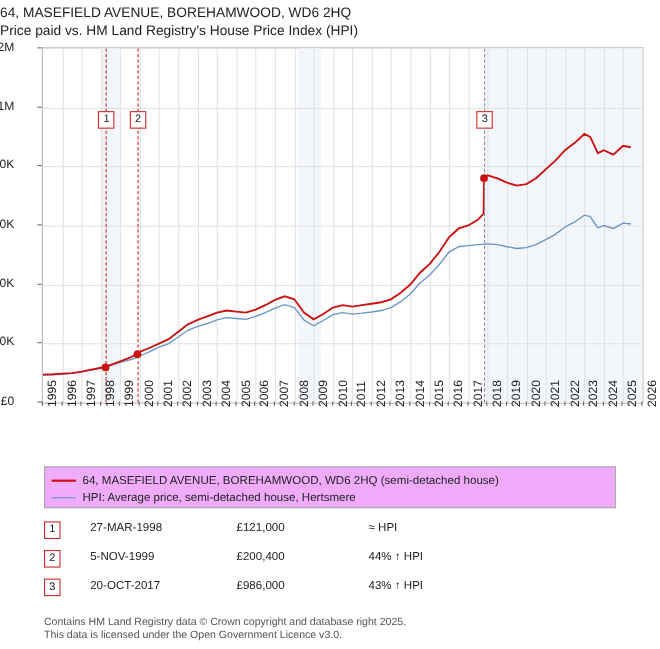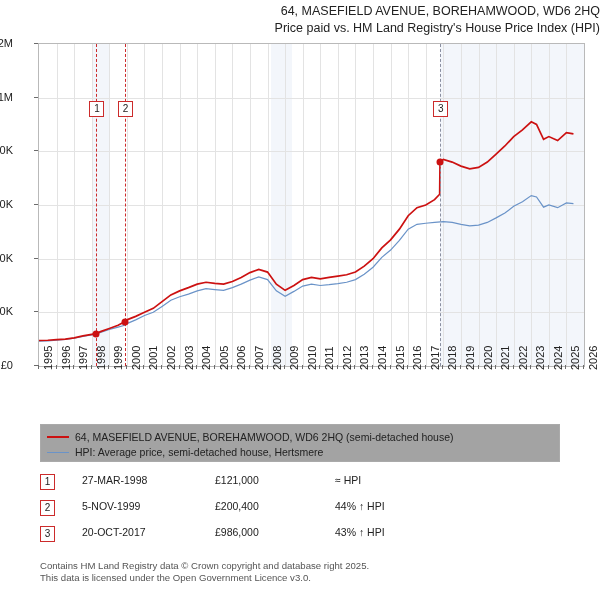--- a/index.html
+++ b/index.html
@@ -1,20 +1,20 @@
 <!DOCTYPE html>
 <html><head>
 <meta charset="utf-8">
 <style>
   html,body{margin:0;padding:0;}
   body{width:600px;height:590px;background:#ffffff;font-family:"Liberation Sans",sans-serif;color:#333;overflow:hidden;}
   .wrap{position:relative;width:600px;height:590px;}
 
   
-  .title{position:absolute;left:0;top:3px;width:600px;text-align:right;font-size:12.5px;color:#222;line-height:17px;}
+  .title{position:absolute;left:0;top:3px;width:600px;text-align:left;font-size:12.5px;color:#222;line-height:17px;}
   .title div{white-space:nowrap;}
 
   
   .plot{position:absolute;left:38px;top:43px;width:547px;height:324px;border:1px solid #b9b9b9;box-sizing:border-box;background:#fff;}
   .plot .band{position:absolute;top:0;bottom:0;background:#f3f6fb;}
   .grid-v{position:absolute;top:0;bottom:0;width:1px;background:#e3e3e3;}
   .grid-h{position:absolute;left:0;right:0;height:1px;background:#e3e3e3;}
   .vline{position:absolute;top:0;bottom:0;width:0;border-left:1px dashed #cc2b2b;}
   .vline.grey{border-left:1px dashed #8a8fa0;}
 
@@ -24,21 +24,21 @@
 
   
   .xlab{position:absolute;font-size:11px;color:#222;white-space:nowrap;transform-origin:left top;transform:rotate(-90deg);}
   .xtick{position:absolute;width:1px;height:4px;background:#6b6b6b;}
 
   
   .marker{position:absolute;width:7px;height:7px;border-radius:50%;background:#cc1111;transform:translate(-3.5px,-3.5px);}
   .numbox{position:absolute;width:13px;height:14px;border:1px solid #cc2b2b;background:#fff;color:#222;font-size:10px;line-height:14px;text-align:center;}
 
   
-  .legend{position:absolute;left:40px;top:424px;width:520px;height:38px;border:1px solid #aaa;background:#a3a3a3;box-sizing:border-box;padding:4px 6px;}
+  .legend{position:absolute;left:40px;top:424px;width:520px;height:38px;border:1px solid #aaa;background:#f0abfc;box-sizing:border-box;padding:4px 6px;}
   .legend .row{display:flex;align-items:center;height:14px;margin-top:1px;}
   .legend .swatch{width:22px;height:0;border-top:2px solid #cc1111;margin-right:6px;flex:none;}
   .legend .swatch.blue{border-top:1.5px solid #6a93c8;}
   .legend .txt{font-size:10.5px;color:#222;white-space:nowrap;}
 
   
   .tbl{position:absolute;left:40px;top:472px;width:520px;font-size:10.5px;color:#222;}
   .tbl .trow{position:relative;height:26px;}
   .tbl .bx{position:absolute;left:0;top:2px;width:13px;height:14px;border:1px solid #cc2b2b;text-align:center;line-height:14px;font-size:10px;}
   .tbl .c1{position:absolute;left:42px;top:2px;}

